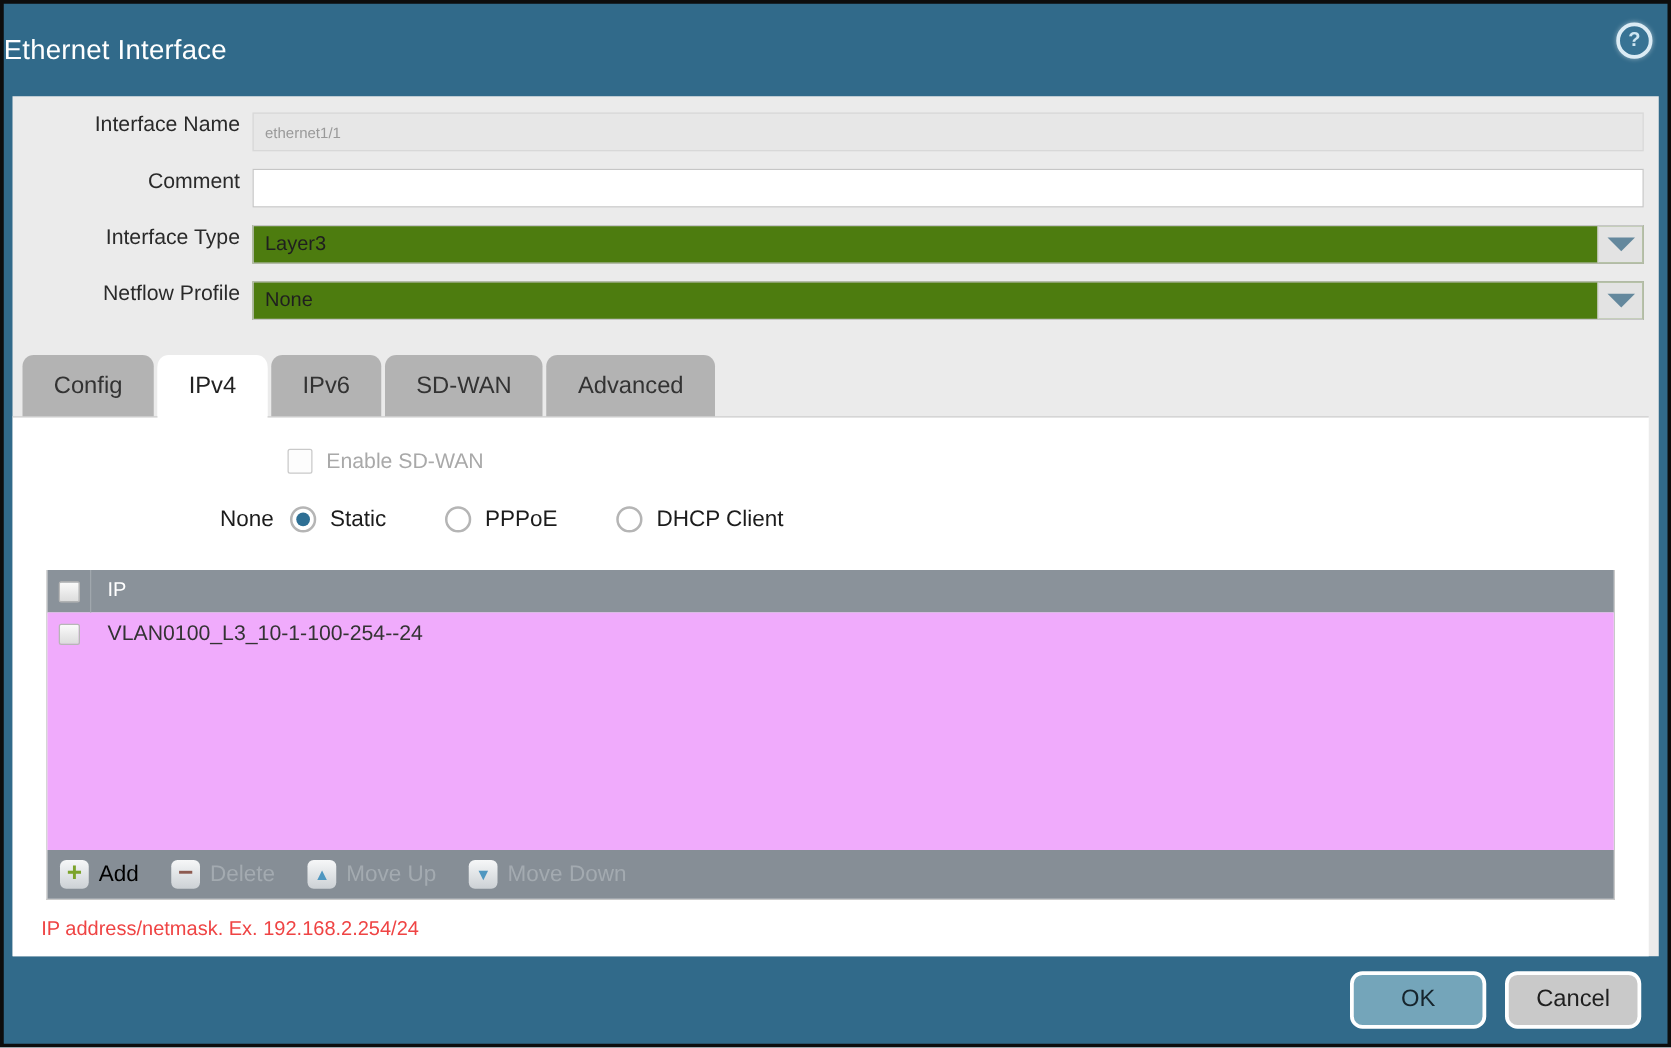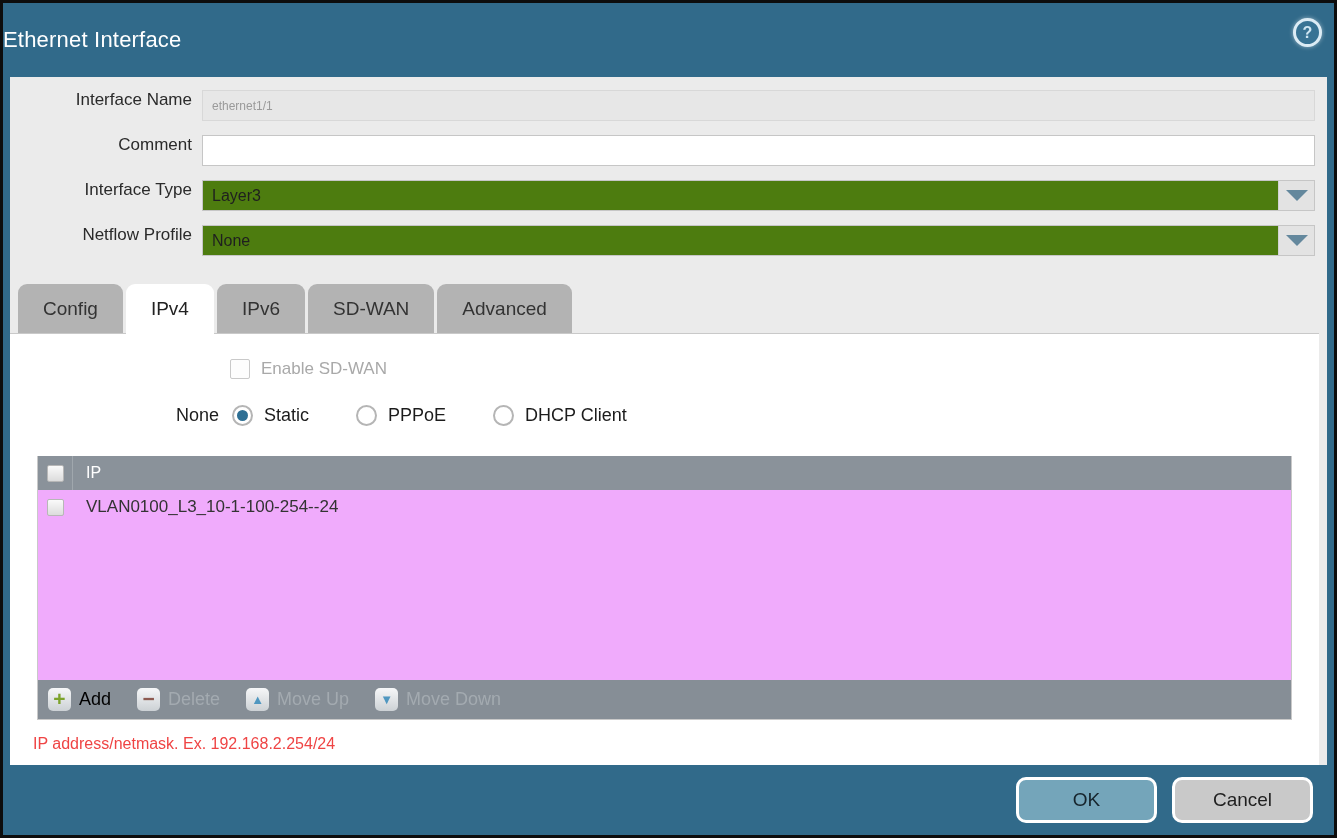--- a/index.html
+++ b/index.html
@@ -206,21 +206,21 @@
     margin: 15px 0 0 23px;
     color: #ef4444; font-size: 16px;
   }
   
   .footer {
     flex: 1;
     display: flex; justify-content: flex-end; align-items: center;
     gap: 15px; padding-right: 21px;
   }
   .btn {
-    width: 141px; height: 46px;
+    width: 109px; height: 46px;
     border-radius: 10px;
     border: 3px solid #ffffff;
     font-family: "Liberation Sans", sans-serif;
     font-size: 19px;
     display: flex; align-items: center; justify-content: center;
     cursor: pointer;
   }
   .btn-ok { background: #74a5ba; color: #16242c; }
   .btn-cancel { background: #c9c9c9; color: #1f1f1f; }
 </style>

